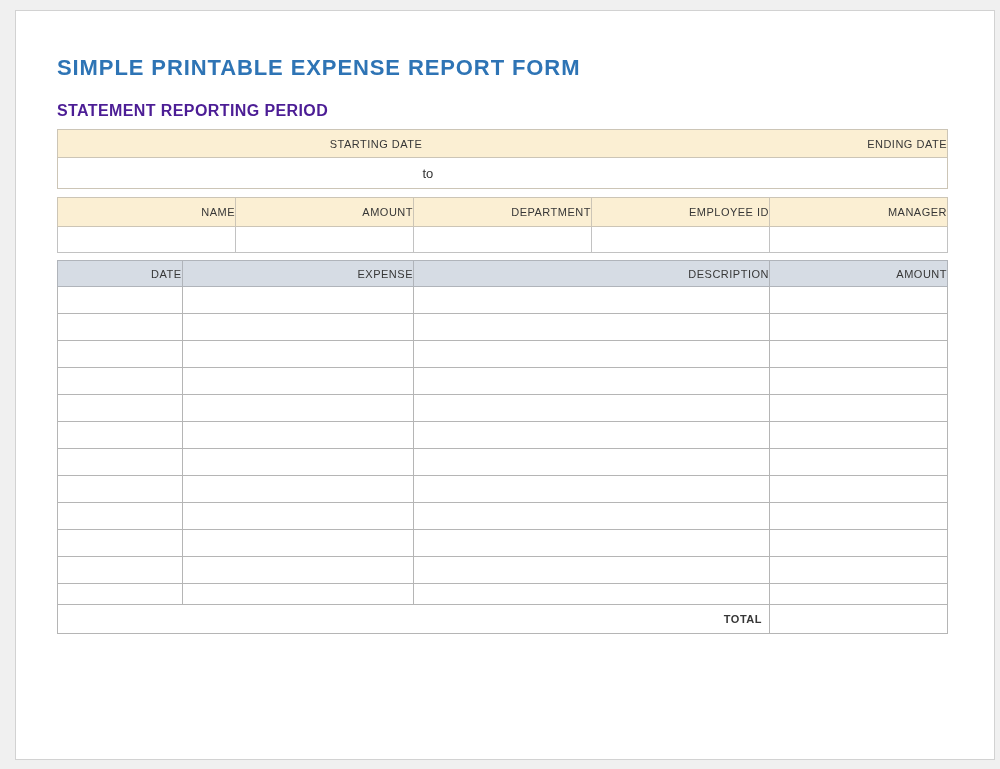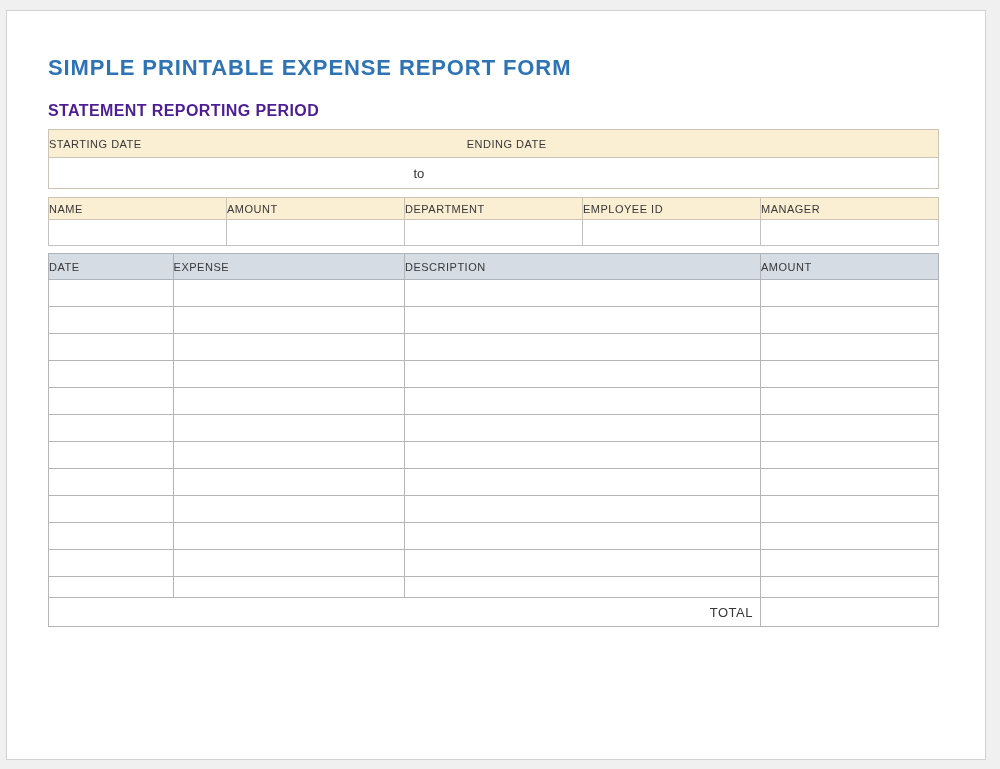--- a/index.html
+++ b/index.html
@@ -7,58 +7,58 @@
     --cream:#FBEFD3;
     --bluegray:#D6DCE4;
   }
   *{box-sizing:border-box;margin:0;padding:0;}
   html,body{background:#e9e9e9;}
   body{font-family:"Liberation Sans", sans-serif;}
   .screen{
     position:relative;width:1000px;height:769px;background:#f0f0f0;overflow:hidden;
   }
   .page{
-    position:absolute;left:6px;top:10px;width:980px;height:750px;
+    position:absolute;left:15px;top:10px;width:980px;height:750px;
     background:#ffffff;border:1px solid #d2d2d2;
   }
   .content{padding:0 46px 0 41px;}
   h1.title{
     margin-top:44px;
     color:var(--blue);
     font-size:22px;line-height:26px;font-weight:bold;letter-spacing:0.9px;
   }
   h2.section{
     font-size:16px;line-height:19px;font-weight:700;color:#4c1d95;letter-spacing:0.4px;
   }
   h2.section.first{margin-top:20px;}
   h2.section.second{margin-top:18px;}
   table{border-collapse:collapse;width:100%;table-layout:fixed;}
   .lbl{
-    font-size:11px;letter-spacing:0.5px;color:#373737;text-align:left;
+    font-size:11px;letter-spacing:0.5px;color:#373737;text-align:right;
     font-weight:400;
   }
   
   .t1{margin-top:9px;border:1px solid #ccc5b6;}
   .t1 .hdr td{background:var(--cream);border-bottom:1px solid #ccc5b6;height:28px;}
   .t1 .val td{height:31px;font-size:13px;color:#333;text-align:left;margin-top:29px;}
   
   .t2{margin-top:8px;}
   .t2 td{border:1px solid #c5bfb2;}
-  .t2 .hdr td{background:var(--cream);height:22px;}
+  .t2 .hdr td{background:var(--cream);height:29px;}
   .t2 .val td{height:26px;background:#fff;border-color:#c2c2c2;}
   .t2 .hdr td{border-color:#ccc5b6;}
   
   .t3{margin-top:7px;}
   .t3 th,.t3 td{border:1px solid #b5b5b5;}
   .t3 thead th{background:var(--bluegray);height:26px;border-color:#b0b4ba;}
   .t3 tbody td{height:27px;background:#fff;}
   .t3 tbody tr.short td{height:21px;}
   .t3 tfoot td{height:29px;}
   .t3 .total-label{
-    text-align:right;padding-right:7px;font-size:13px;letter-spacing:0.5px;color:#373737;
+    text-align:right;padding-right:7px;font-size:11px;letter-spacing:0.5px;color:#373737;font-weight:bold;
   }
 </style>
 </head>
 <body>
 
 <div class="screen">
   <div class="page">
     <div class="content">
 
       <h1 class="title">SIMPLE PRINTABLE EXPENSE REPORT FORM</h1>

